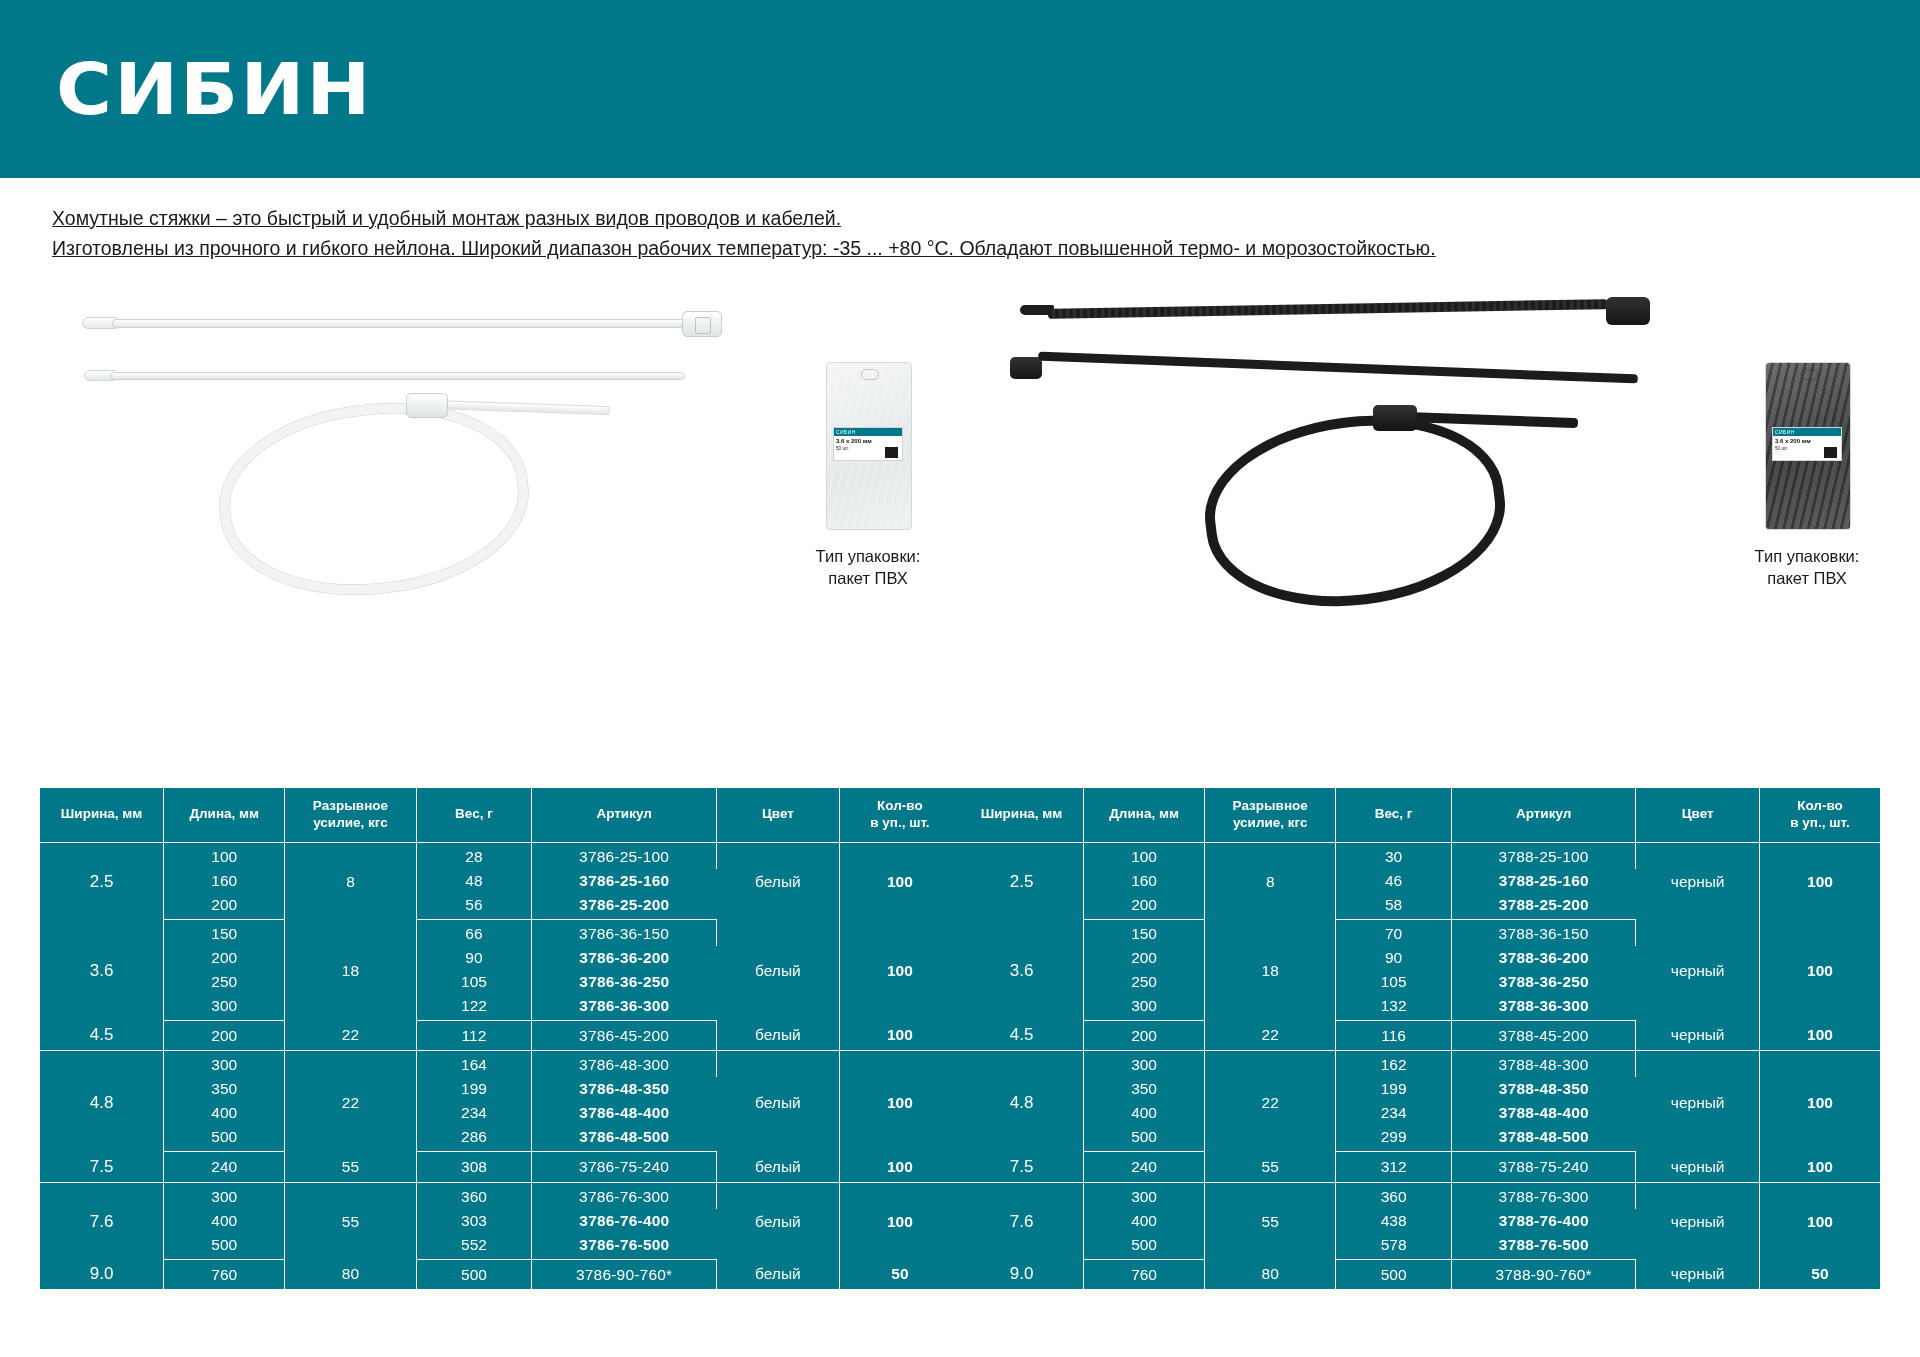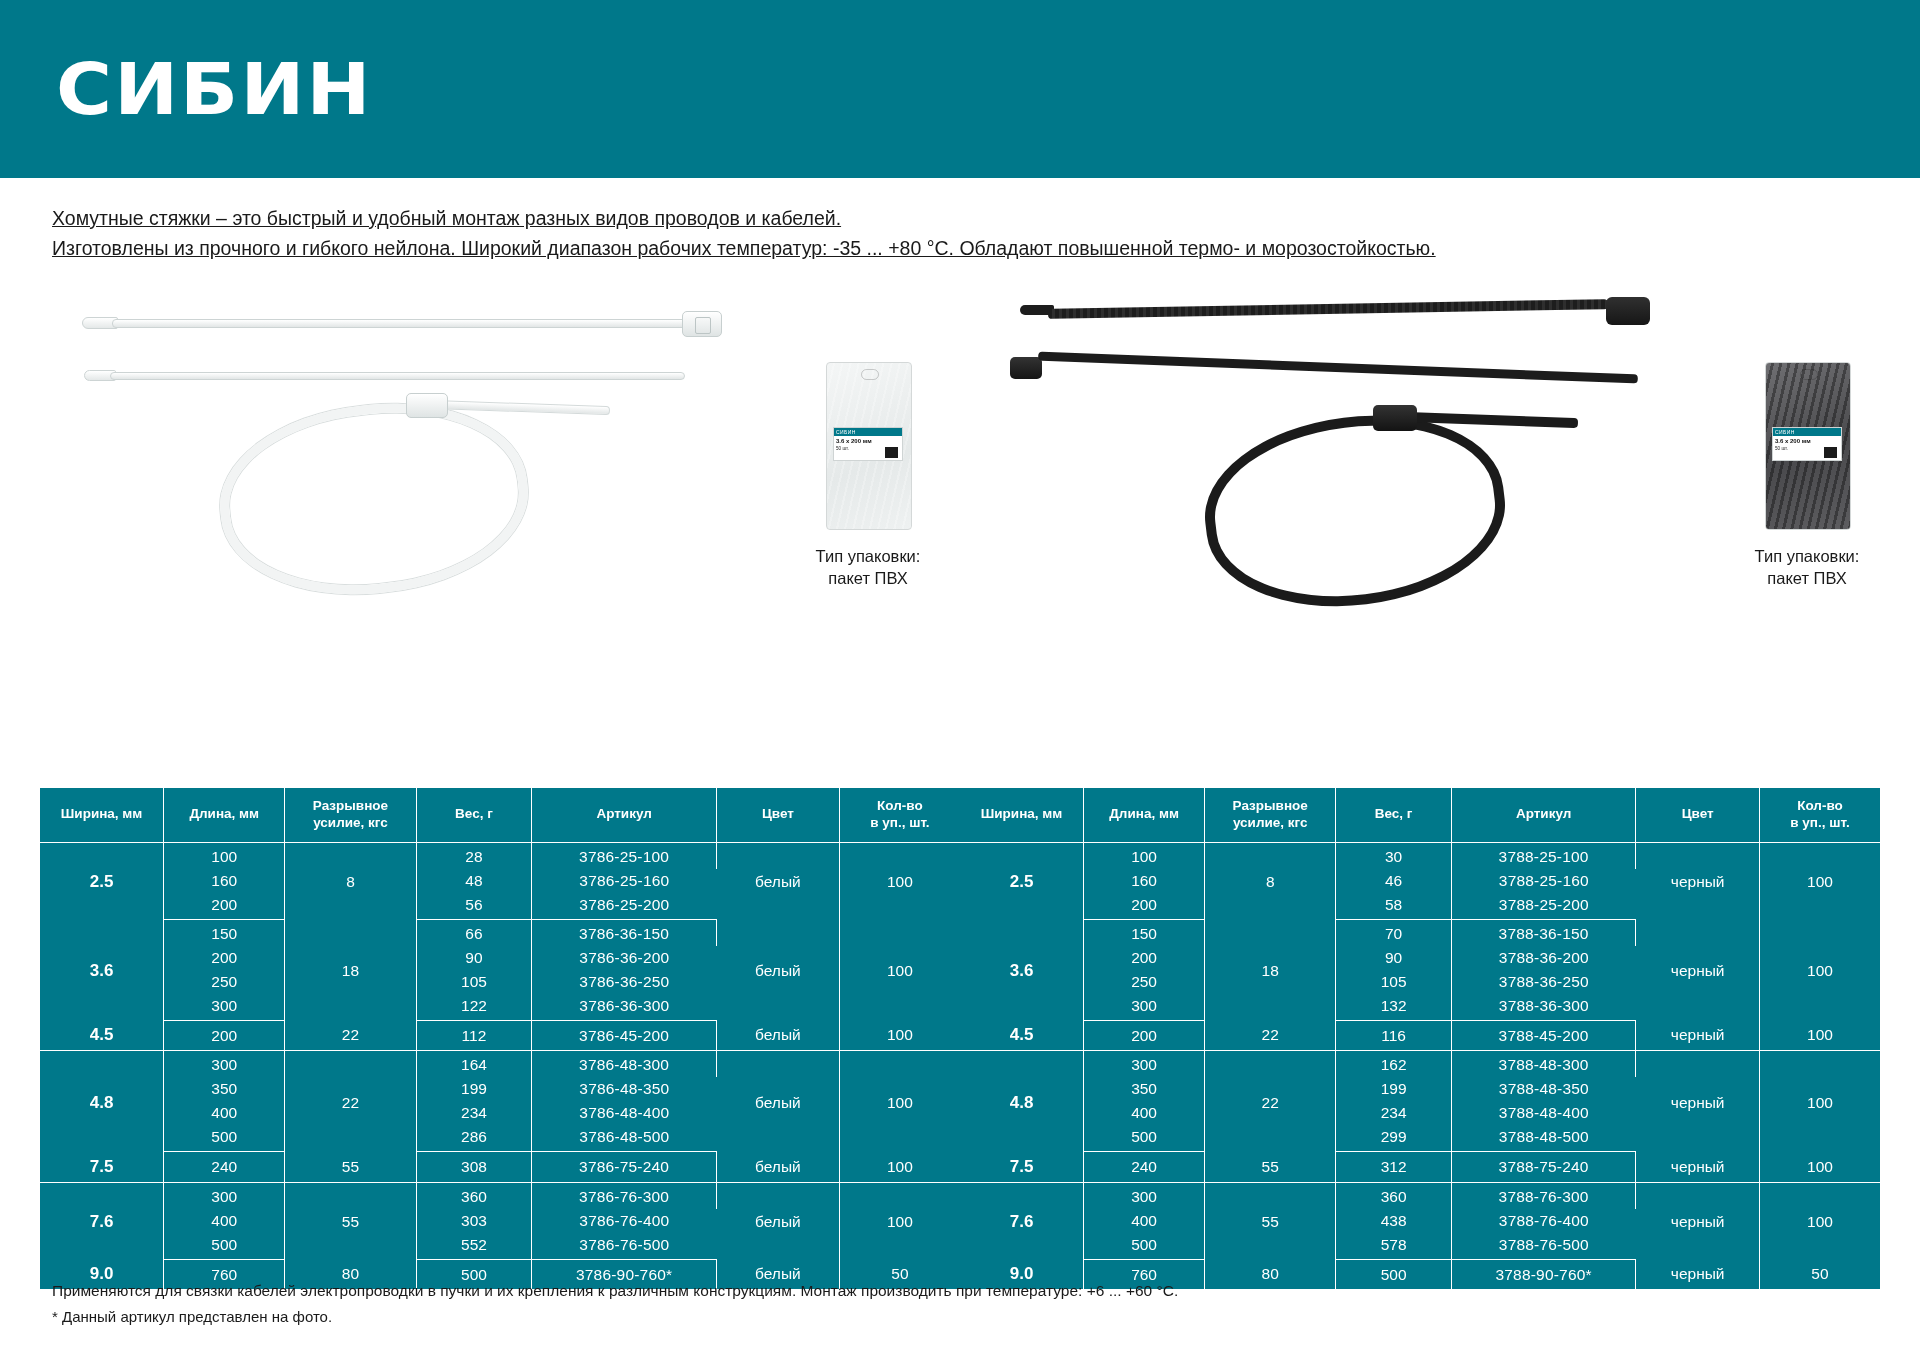--- a/index.html
+++ b/index.html
@@ -344,27 +344,27 @@
     line-height: 1.25;
     vertical-align: middle;
   }
   table.spec th:last-child { border-right: none; }
   table.spec td {
     text-align: center;
     padding: 3px 4px;
     border-right: 1px solid #ffffff;
     vertical-align: middle;
   }
-  table.spec td:last-child { border-right: none; }
+  table.spec td:last-child { border-right: none; font-weight: bold; }
   table.spec tr.grouptop td { padding-top: 5px; }
   table.spec tr.groupend td { border-bottom: 1px solid #ffffff; padding-bottom: 5px; }
   td.width-cell, td.force-cell, td.color-cell, td.qty-cell {
     font-weight: normal;
   }
-  td.width-cell { font-weight: bold; font-size: 17px; }
+  td.width-cell { font-weight: normal; font-size: 17px; }
   td.art-cell { letter-spacing: 0.2px; }
 
   
   .footnotes {
     position: absolute;
     left: 52px; top: 1278px;
     font-size: 15.5px;
     line-height: 1.7;
     color: #1a1a1a;
   }
@@ -725,18 +725,14 @@
             <td class="force-cell" rowspan="1">80</td>
             <td>500</td>
             <td class="art-cell">3788-90-760*</td>
             <td class="color-cell" rowspan="1">черный</td>
             <td class="qty-cell" rowspan="1">50</td>
           </tr>
         </tbody>
     </table>
   </div>
 
-  <div class="footnotes">
-    <div class="note1">Применяются для связки кабелей электропроводки в пучки и их крепления к различным конструкциям. Монтаж производить при температуре: +6 ... +60 °С.</div>
-    <div class="note2">* Данный артикул представлен на фото.</div>
-  </div>
 
 </div>
 
 </body></html>

